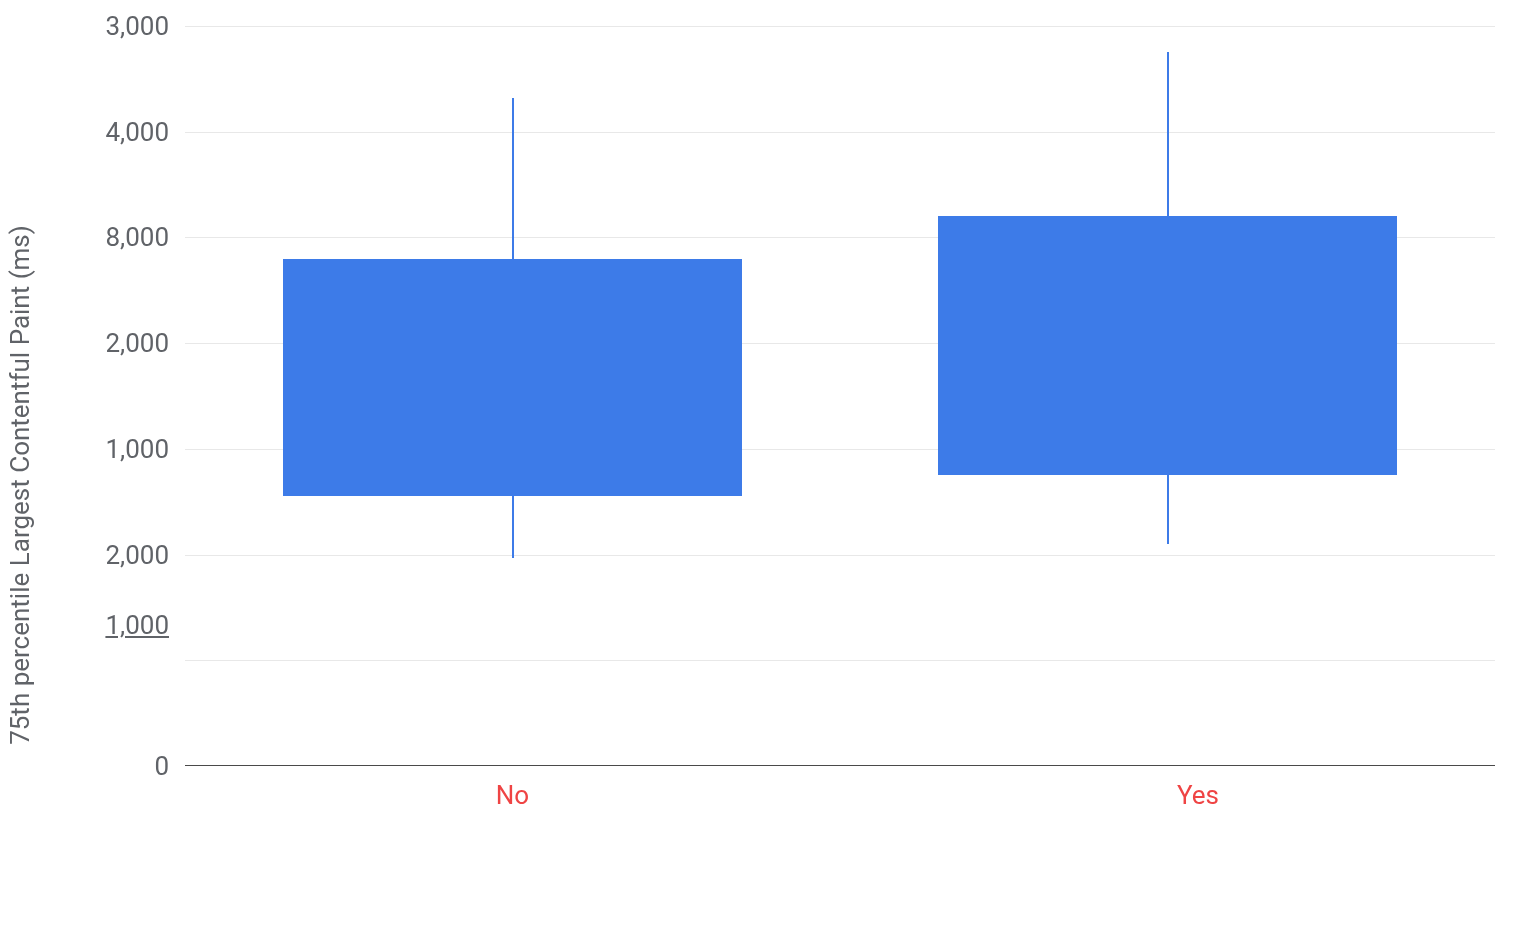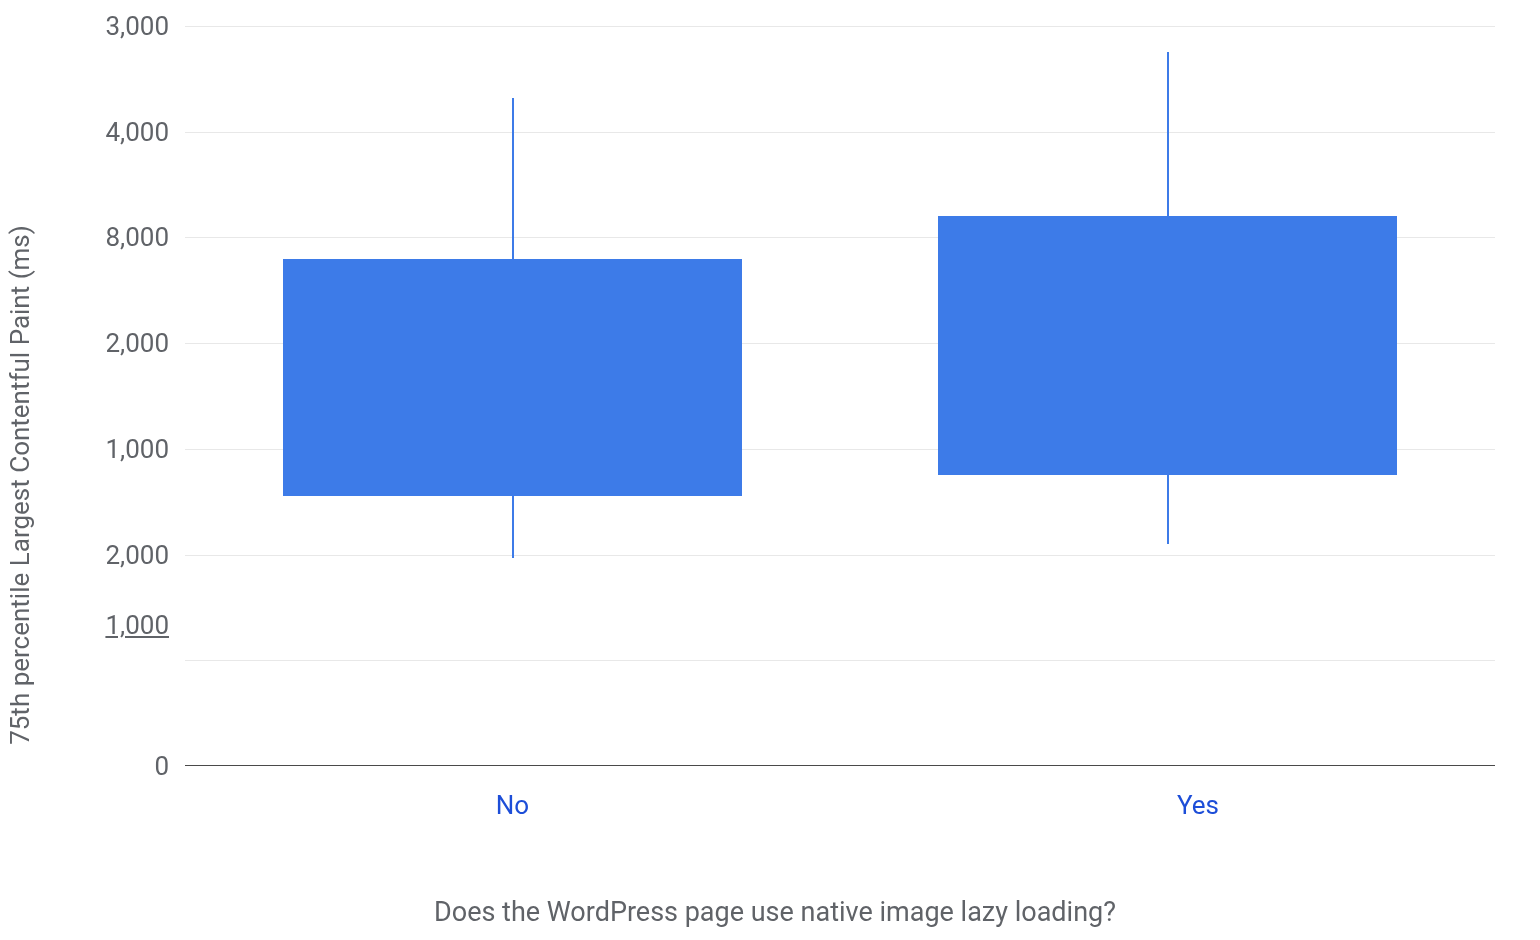--- a/index.html
+++ b/index.html
@@ -66,44 +66,43 @@
     margin-right: 16px;
     transform: translateY(-50%);
     color: #606368;
     font-size: 26px;
     text-align: right;
     white-space: nowrap;
   }
   .x-cat-label {
     position: absolute;
     top: 100%;
-    margin-top: 24px;
+    margin-top: 14px;
     transform: translateX(-50%);
-    color: #1d4ed8;
+    color: #ef4444;
     font-size: 26px;
     white-space: nowrap;
   }
   .box {
     position: absolute;
     background: #3d7be8;
   }
   .whisker {
     position: absolute;
     width: 2px;
     background: #3d7be8;
   }
 </style>
 </head>
 <body>
 
 <div class="chart-container">
 
   <div class="y-axis-title">75th percentile Largest Contentful Paint (ms)</div>
 
-  <div class="x-axis-title">Does the WordPress page use native image lazy loading?</div>
 
   <div class="plot-area" id="plot-area">
     <div class="x-axis-line"></div>
   <div class="y-tick-label" style="top: 740px;">0</div>
       <div class="grid-line" style="top: 634.286px;"></div>
       <div class="y-tick-label" style="top: 599px; text-decoration: underline;">1,000</div>
       <div class="grid-line" style="top: 528.571px;"></div>
       <div class="y-tick-label" style="top: 528.571px;">2,000</div>
       <div class="grid-line" style="top: 422.857px;"></div>
       <div class="y-tick-label" style="top: 422.857px;">1,000</div>

